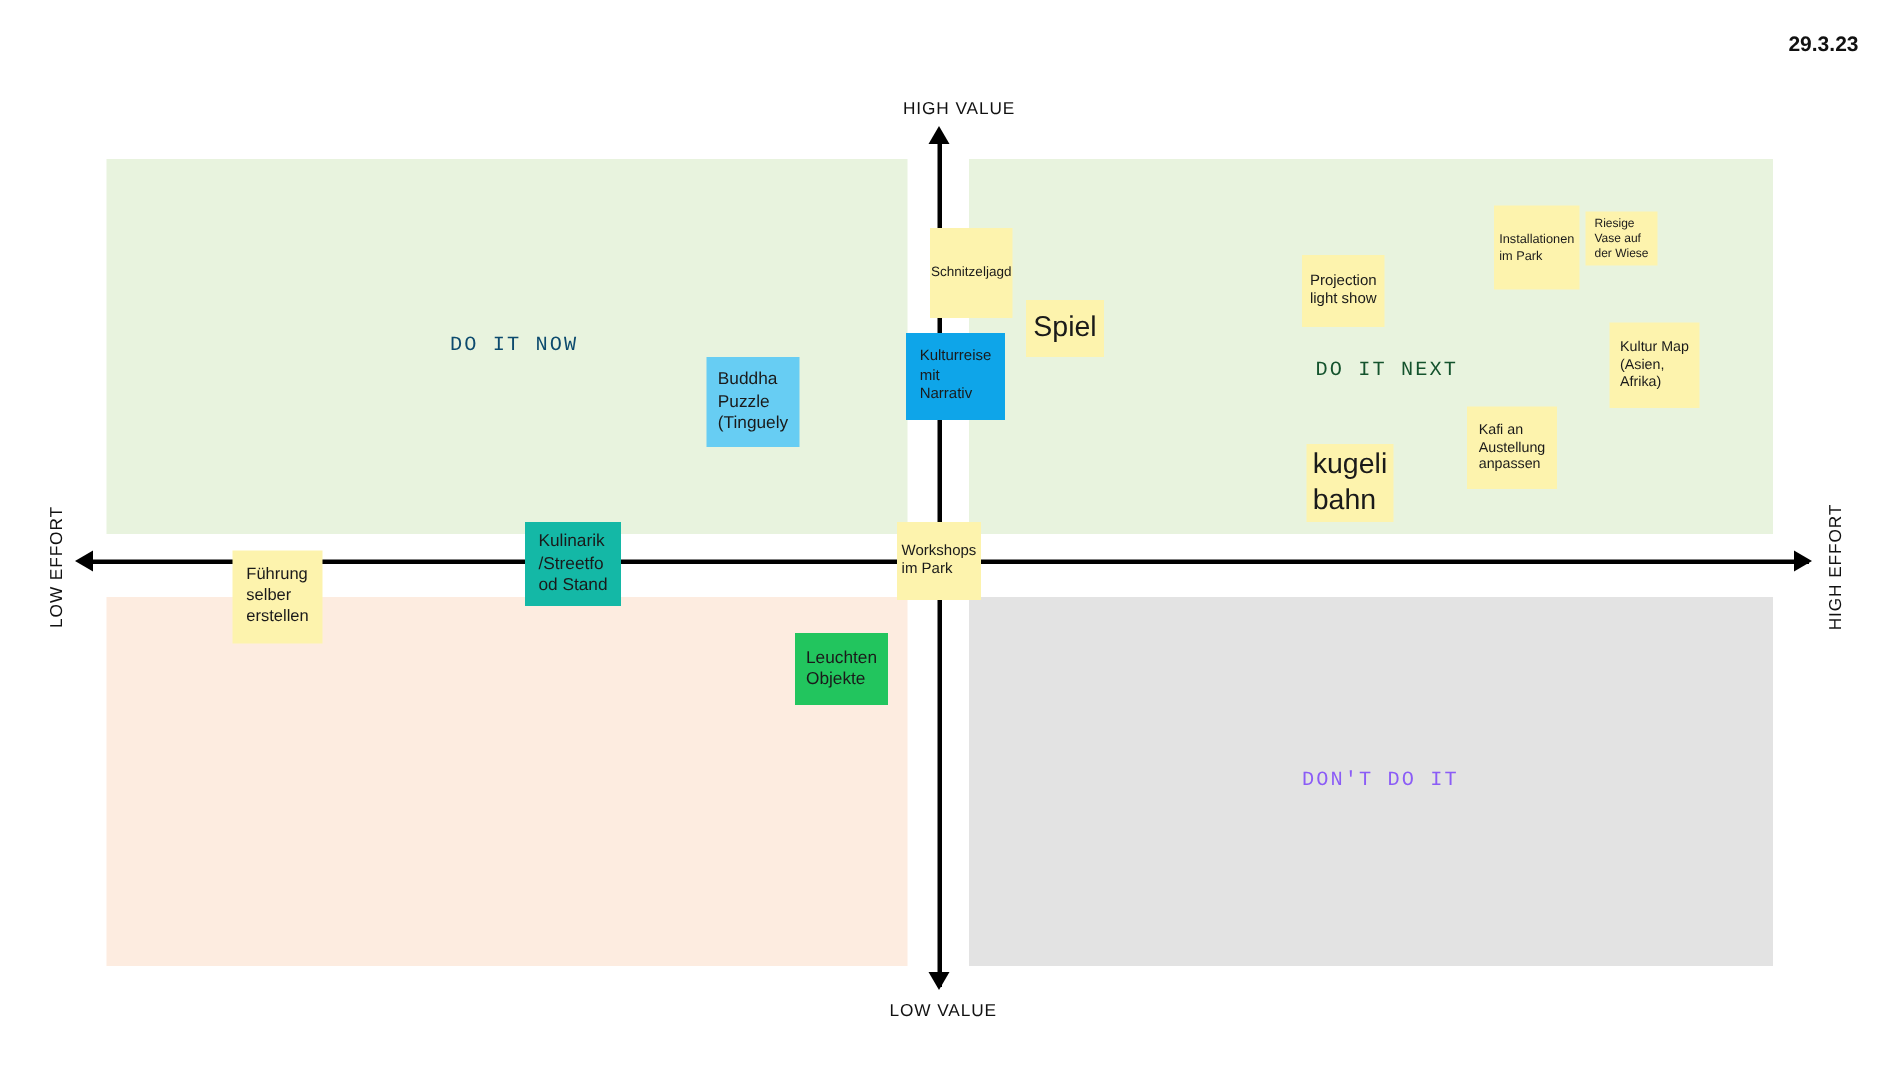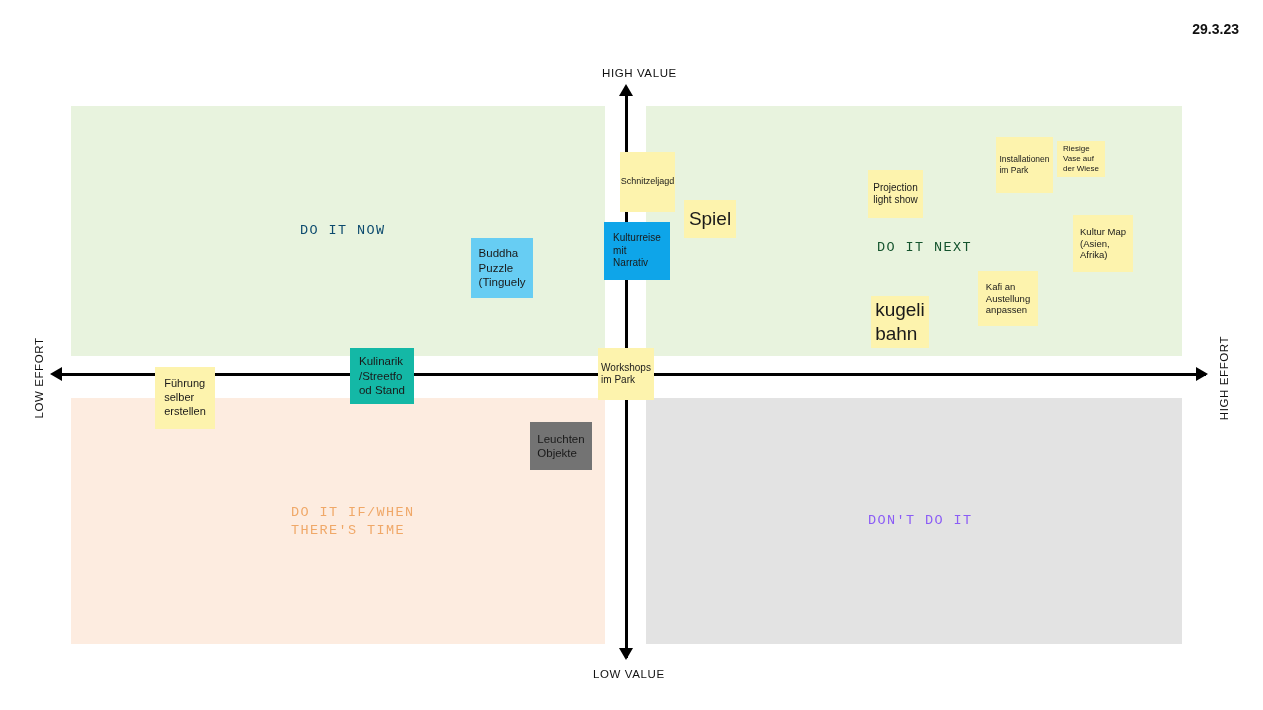--- a/index.html
+++ b/index.html
@@ -76,22 +76,20 @@
 
   <div class="date">29.3.23</div>
 
   <div class="quad quad-tl"></div>
   <div class="quad quad-tr"></div>
   <div class="quad quad-bl"></div>
   <div class="quad quad-br"></div>
 
   <div class="quad-label lbl-now">DO IT NOW</div>
   <div class="quad-label lbl-next">DO IT NEXT</div>
-  <div class="quad-label lbl-maybe">DO IT IF/WHEN
-THERE'S TIME</div>
   <div class="quad-label lbl-dont">DON'T DO IT</div>
 
   <div class="axis-line axis-h"></div>
   <div class="axis-line axis-v"></div>
   <div class="arrow arrow-left"></div>
   <div class="arrow arrow-right"></div>
   <div class="arrow arrow-up"></div>
   <div class="arrow arrow-down"></div>
 
   <div class="axis-label ax-high-value">HIGH VALUE</div>
@@ -109,21 +107,21 @@
       <div class="note" style="left: 471px; top: 238px; width: 62px; height: 60px; background: rgb(103, 205, 243); font-size: 11.5px;">Buddha
 Puzzle
 (Tinguely</div>
       <div class="note" style="left: 620px; top: 152px; width: 55px; height: 60px; background: rgb(253, 243, 173); font-size: 9px;">Schnitzeljagd</div>
       <div class="note" style="left: 604px; top: 222px; width: 66px; height: 58px; background: #0ea5e9; font-size: 10px;">Kulturreise
 mit
 Narrativ</div>
       <div class="note" style="left: 684px; top: 200px; width: 52px; height: 38px; background: rgb(253, 243, 173); font-size: 19px;">Spiel</div>
       <div class="note" style="left: 598px; top: 348px; width: 56px; height: 52px; background: rgb(253, 243, 173); font-size: 10px;">Workshops
 im Park</div>
-      <div class="note" style="left: 530px; top: 422px; width: 62px; height: 48px; background: #737373; font-size: 11.5px;">Leuchten
+      <div class="note" style="left: 530px; top: 422px; width: 62px; height: 48px; background: #22c55e; font-size: 11.5px;">Leuchten
 Objekte</div>
       <div class="note" style="left: 868px; top: 170px; width: 55px; height: 48px; background: rgb(253, 243, 173); font-size: 10px;">Projection
 light show</div>
       <div class="note" style="left: 996px; top: 137px; width: 57px; height: 56px; background: rgb(253, 243, 173); font-size: 8.5px;">Installationen
 im Park</div>
       <div class="note" style="left: 1057px; top: 141px; width: 48px; height: 36px; background: rgb(253, 243, 173); font-size: 8px;">Riesige
 Vase auf
 der Wiese</div>
       <div class="note" style="left: 1073px; top: 215px; width: 60px; height: 57px; background: rgb(253, 243, 173); font-size: 9.5px;">Kultur Map
 (Asien,

